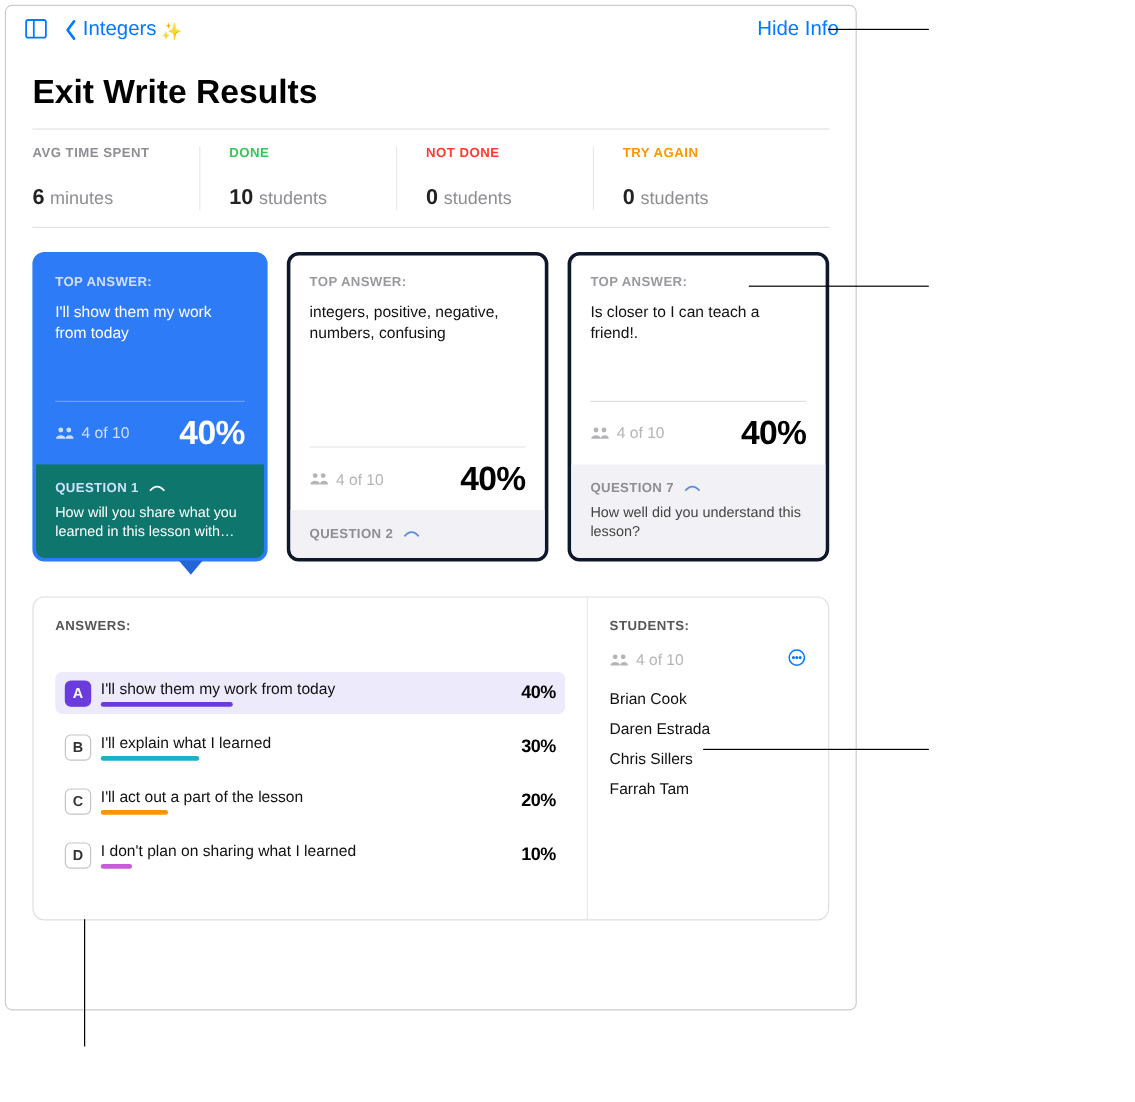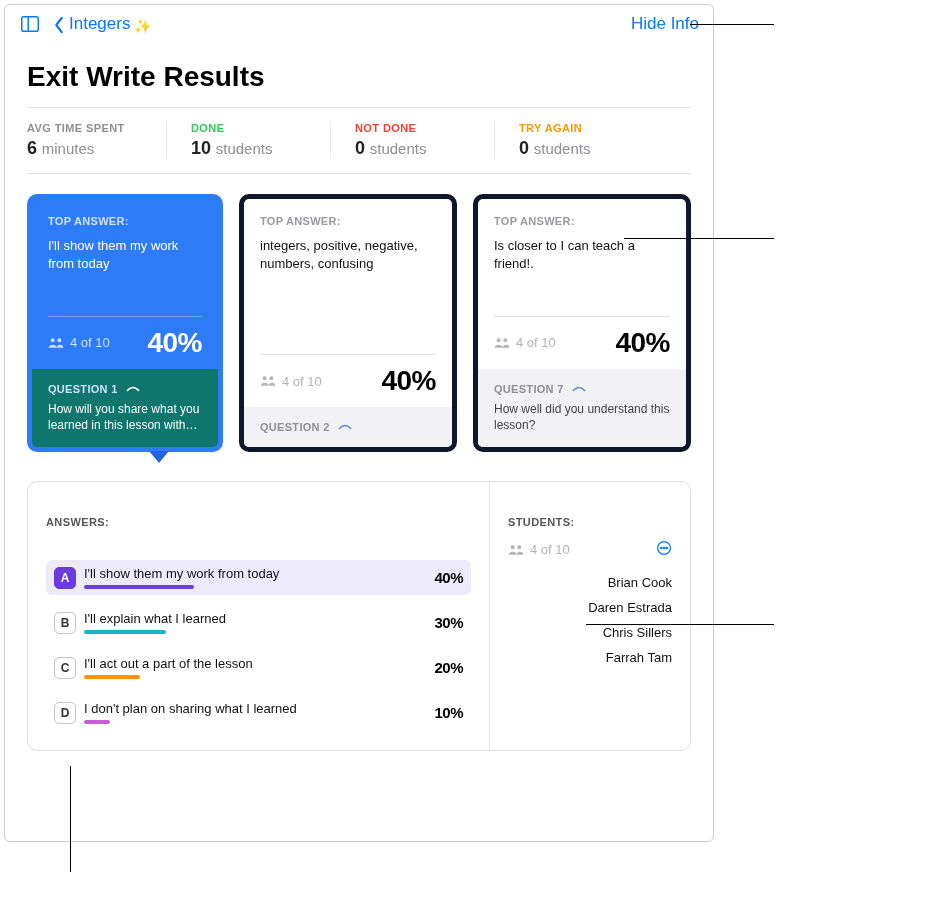--- a/index.html
+++ b/index.html
@@ -42,31 +42,31 @@
     .metrics {
       display: flex; gap: 0; padding: 14px 22px;
     }
     .metric { min-width: 140px; padding-right: 24px; border-right: 1px solid #e8e8e8; margin-right: 24px; }
     .metric:last-child { border-right: none; }
     .metric-label { font-size: 11px; letter-spacing: 0.4px; font-weight: 600; text-transform: uppercase; }
     .metric-label.gray { color: #8e8e93; }
     .metric-label.green { color: #34c759; }
     .metric-label.red { color: #ff3b30; }
     .metric-label.orange { color: #ff9500; }
-    .metric-val { font-size: 17px; color: #222; margin-top: 4px; }
+    .metric-val { font-size: 17px; color: #222; margin-top: 20px; }
     .metric-val b { font-weight: 700; font-size: 18px; }
     .metric-val .unit { color: #8e8e93; font-size: 15px; }
 
     
     .cards-row {
       display: flex; gap: 16px; padding: 20px 22px 0;
     }
     .card {
       flex: 0 0 218px;
-      border: 5px solid #0f172a;
+      border: 3px solid #0f172a;
       border-radius: 10px;
       overflow: hidden;
       cursor: pointer;
       display: flex; flex-direction: column;
       height: 258px;
     }
     .card.selected { background: #2d7bf6; border-color: #2d7bf6; color: #fff; }
     .card-top { padding: 16px 16px 10px; flex: 1; display: flex; flex-direction: column; }
     .top-label { font-size: 11px; letter-spacing: 0.3px; font-weight: 600; }
     .card .top-label { color: #9a9a9e; }
@@ -101,21 +101,21 @@
     
     .panel {
       margin: 18px 22px 22px;
       border: 1px solid #dedede;
       border-radius: 10px;
       display: flex;
       min-height: 270px;
     }
     .answers-col { flex: 1; padding: 18px; border-right: 1px solid #e8e8e8; }
     .students-col { width: 200px; padding: 18px; }
-    .col-head { font-size: 11px; font-weight: 700; letter-spacing: 0.4px; color: #565656; margin-top: 16px; }
+    .col-head { font-size: 11px; font-weight: 700; letter-spacing: 0.4px; color: #565656; }
     .stu-meta { display: flex; align-items: center; justify-content: space-between; margin-top: 12px; color: #b4b4b8; font-size: 13px; }
     .face { color: #007aff; }
 
     .opts { margin-top: 32px; display: flex; flex-direction: column; gap: 10px; }
     .opt {
       display: flex; align-items: center; gap: 8px; padding: 6px 8px; border-radius: 6px;
     }
     .opt.sel { background: #edeafc; }
     .opt .badge {
       width: 22px; height: 22px; border-radius: 5px; border: 1px solid #c4c4c8;
@@ -124,21 +124,21 @@
     .opt.sel .badge { background: #6a3cdd; border-color: #6a3cdd; color: #fff; }
     .opt .mid { flex: 1; }
     .opt .label { font-size: 13px; color: #111; }
     .opt .bar { height: 4px; border-radius: 2px; margin-top: 4px; }
     .opt .pct { font-size: 15px; font-weight: 700; }
     .bar.a { width: 110px; background: #6a3cdd; }
     .bar.b { width: 82px; background: #18b3c7; }
     .bar.c { width: 56px; background: #ff9500; }
     .bar.d { width: 26px; background: #c65cd8; }
 
-    .student-list { margin-top: 16px; display: flex; flex-direction: column; gap: 10px; text-align: right; }
+    .student-list { margin-top: 16px; display: flex; flex-direction: column; gap: 10px; }
     .student { font-size: 13px; color: #111; }
 
     .people-ico svg { width: 16px; height: 12px; display: block; }
   </style>
 </head>
 <body>
 
 <div class="app">
 
   <div class="nav">

